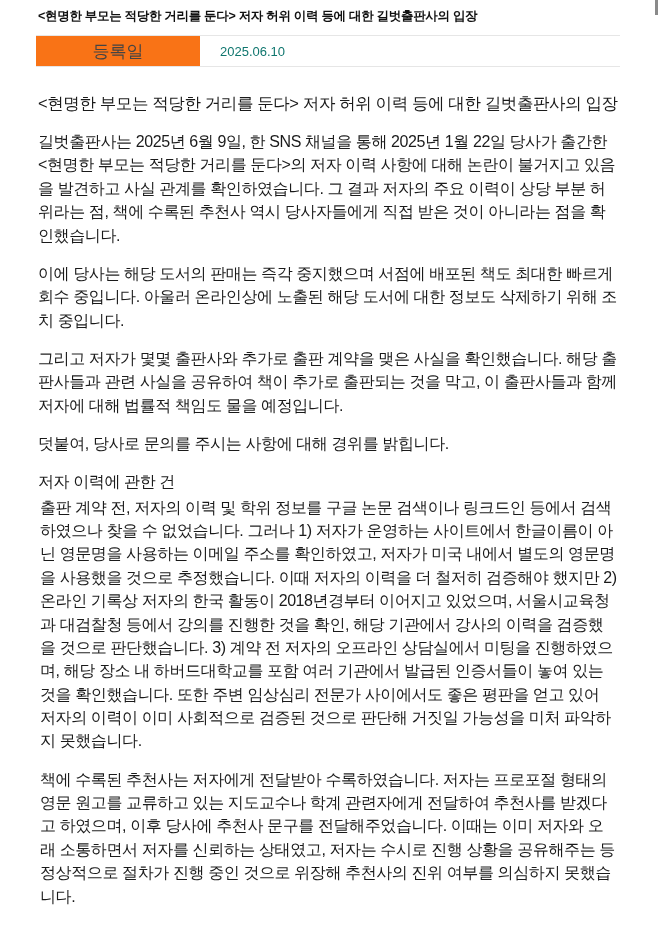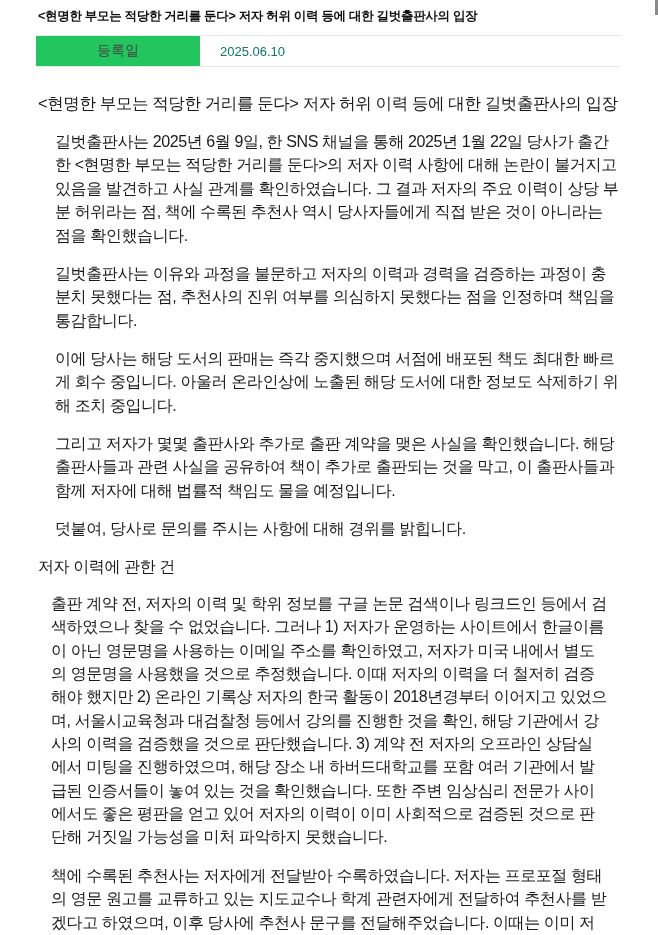--- a/index.html
+++ b/index.html
@@ -35,25 +35,25 @@
     margin: 10px 38px 0 36px;
     width: 584px;
     border-top: 1px solid #e6e6e6;
     border-bottom: 1px solid #e6e6e6;
     display: flex;
     align-items: stretch;
     height: 30px;
   }
   .meta-label-cell {
     width: 164px;
-    background: #22c55e;
+    background: #f97316;
     display: flex;
     align-items: center;
     justify-content: center;
-    font-size: 14px;
+    font-size: 17px;
     color: #444444;
   }
   .meta-value-cell {
     flex: 1;
     display: flex;
     align-items: center;
     padding-left: 20px;
     font-size: 13px;
     color: #0f766e;
   }
@@ -64,31 +64,31 @@
     line-height: 1.46;
     letter-spacing: -0.4px;
     word-break: break-all;
   }
   .body-title {
     font-size: 16.5px;
     font-weight: 400;
     margin: 0 0 10px 0;
   }
   .para {
-    margin: 15px 0 0 17px;
+    margin: 15px 0 0 0;
   }
   .section {
     margin: 15px 0 0 0;
   }
   .section-heading {
     font-weight: 400;
     margin: 0;
   }
   .section-body {
-    margin: 13px;
+    margin: 2px;
   }
   
   .scrollbar-thumb {
     position: absolute;
     top: 0;
     right: 0;
     width: 3px;
     height: 15px;
     background: #8a8a8a;
   }
@@ -104,21 +104,20 @@
     <div class="meta-label-cell">등록일</div>
     <div class="meta-value-cell">2025.06.10</div>
   </div>
 
   <div class="content">
 
     <p class="body-title">&lt;현명한 부모는 적당한 거리를 둔다&gt; 저자 허위 이력 등에 대한 길벗출판사의 입장</p>
 
     <p class="para">길벗출판사는 2025년 6월 9일, 한 SNS 채널을 통해 2025년 1월 22일 당사가 출간한 &lt;현명한 부모는 적당한 거리를 둔다&gt;의 저자 이력 사항에 대해 논란이 불거지고 있음을 발견하고 사실 관계를 확인하였습니다. 그 결과 저자의 주요 이력이 상당 부분 허위라는 점, 책에 수록된 추천사 역시 당사자들에게 직접 받은 것이 아니라는 점을 확인했습니다.</p>
 
-    <p class="para">길벗출판사는 이유와 과정을 불문하고 저자의 이력과 경력을 검증하는 과정이 충분치 못했다는 점, 추천사의 진위 여부를 의심하지 못했다는 점을 인정하며 책임을 통감합니다.</p>
 
     <p class="para">이에 당사는 해당 도서의 판매는 즉각 중지했으며 서점에 배포된 책도 최대한 빠르게 회수 중입니다. 아울러 온라인상에 노출된 해당 도서에 대한 정보도 삭제하기 위해 조치 중입니다.</p>
 
     <p class="para">그리고 저자가 몇몇 출판사와 추가로 출판 계약을 맺은 사실을 확인했습니다. 해당 출판사들과 관련 사실을 공유하여 책이 추가로 출판되는 것을 막고, 이 출판사들과 함께 저자에 대해 법률적 책임도 물을 예정입니다.</p>
 
     <p class="para">덧붙여, 당사로 문의를 주시는 사항에 대해 경위를 밝힙니다.</p>
 
     <div class="section">
       <p class="section-heading">저자 이력에 관한 건</p>
       <p class="section-body">출판 계약 전, 저자의 이력 및 학위 정보를 구글 논문 검색이나 링크드인 등에서 검색하였으나 찾을 수 없었습니다. 그러나 1) 저자가 운영하는 사이트에서 한글이름이 아닌 영문명을 사용하는 이메일 주소를 확인하였고, 저자가 미국 내에서 별도의 영문명을 사용했을 것으로 추정했습니다. 이때 저자의 이력을 더 철저히 검증해야 했지만 2) 온라인 기록상 저자의 한국 활동이 2018년경부터 이어지고 있었으며, 서울시교육청과 대검찰청 등에서 강의를 진행한 것을 확인, 해당 기관에서 강사의 이력을 검증했을 것으로 판단했습니다. 3) 계약 전 저자의 오프라인 상담실에서 미팅을 진행하였으며, 해당 장소 내 하버드대학교를 포함 여러 기관에서 발급된 인증서들이 놓여 있는 것을 확인했습니다. 또한 주변 임상심리 전문가 사이에서도 좋은 평판을 얻고 있어 저자의 이력이 이미 사회적으로 검증된 것으로 판단해 거짓일 가능성을 미처 파악하지 못했습니다.</p>

